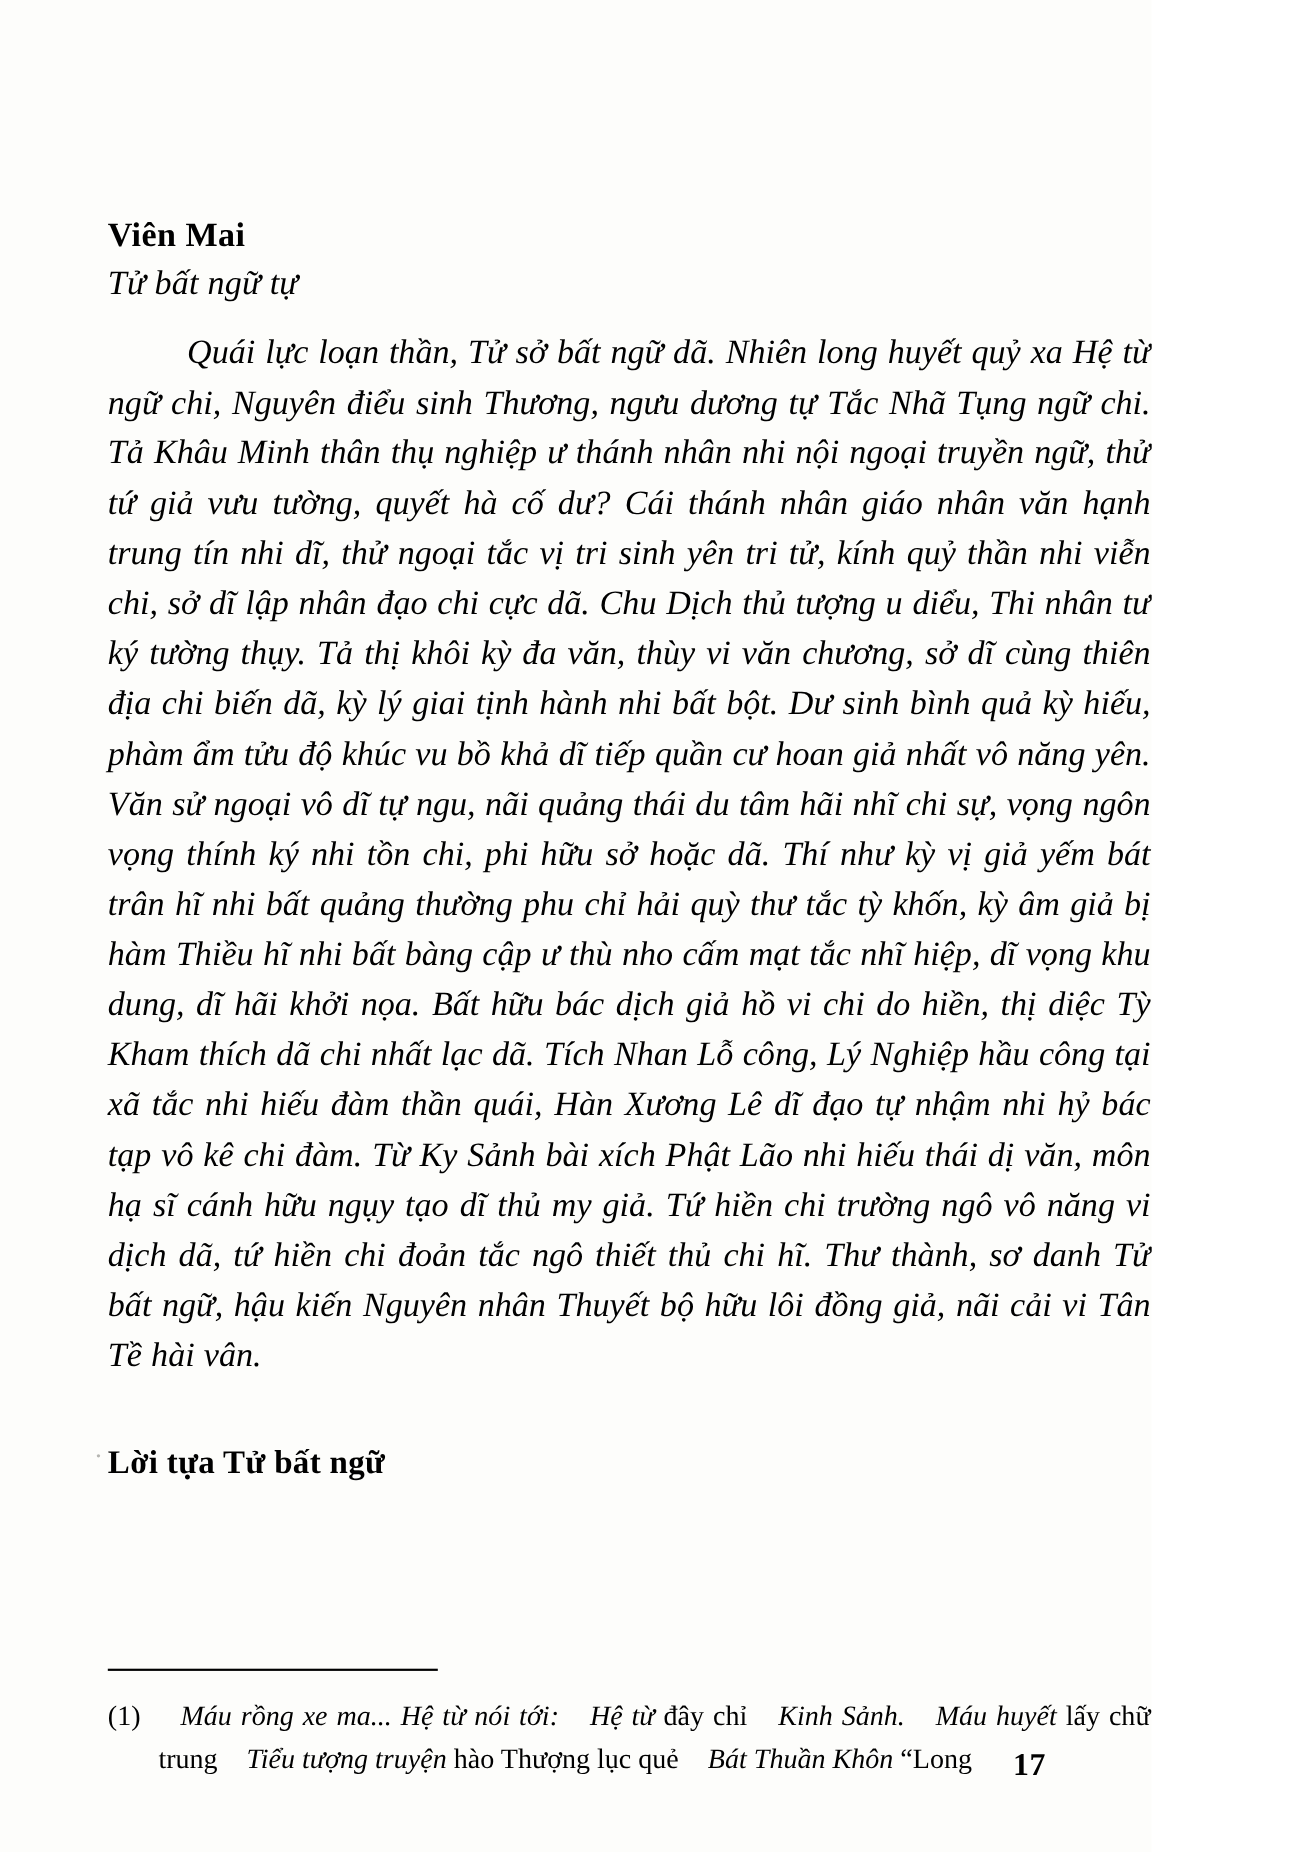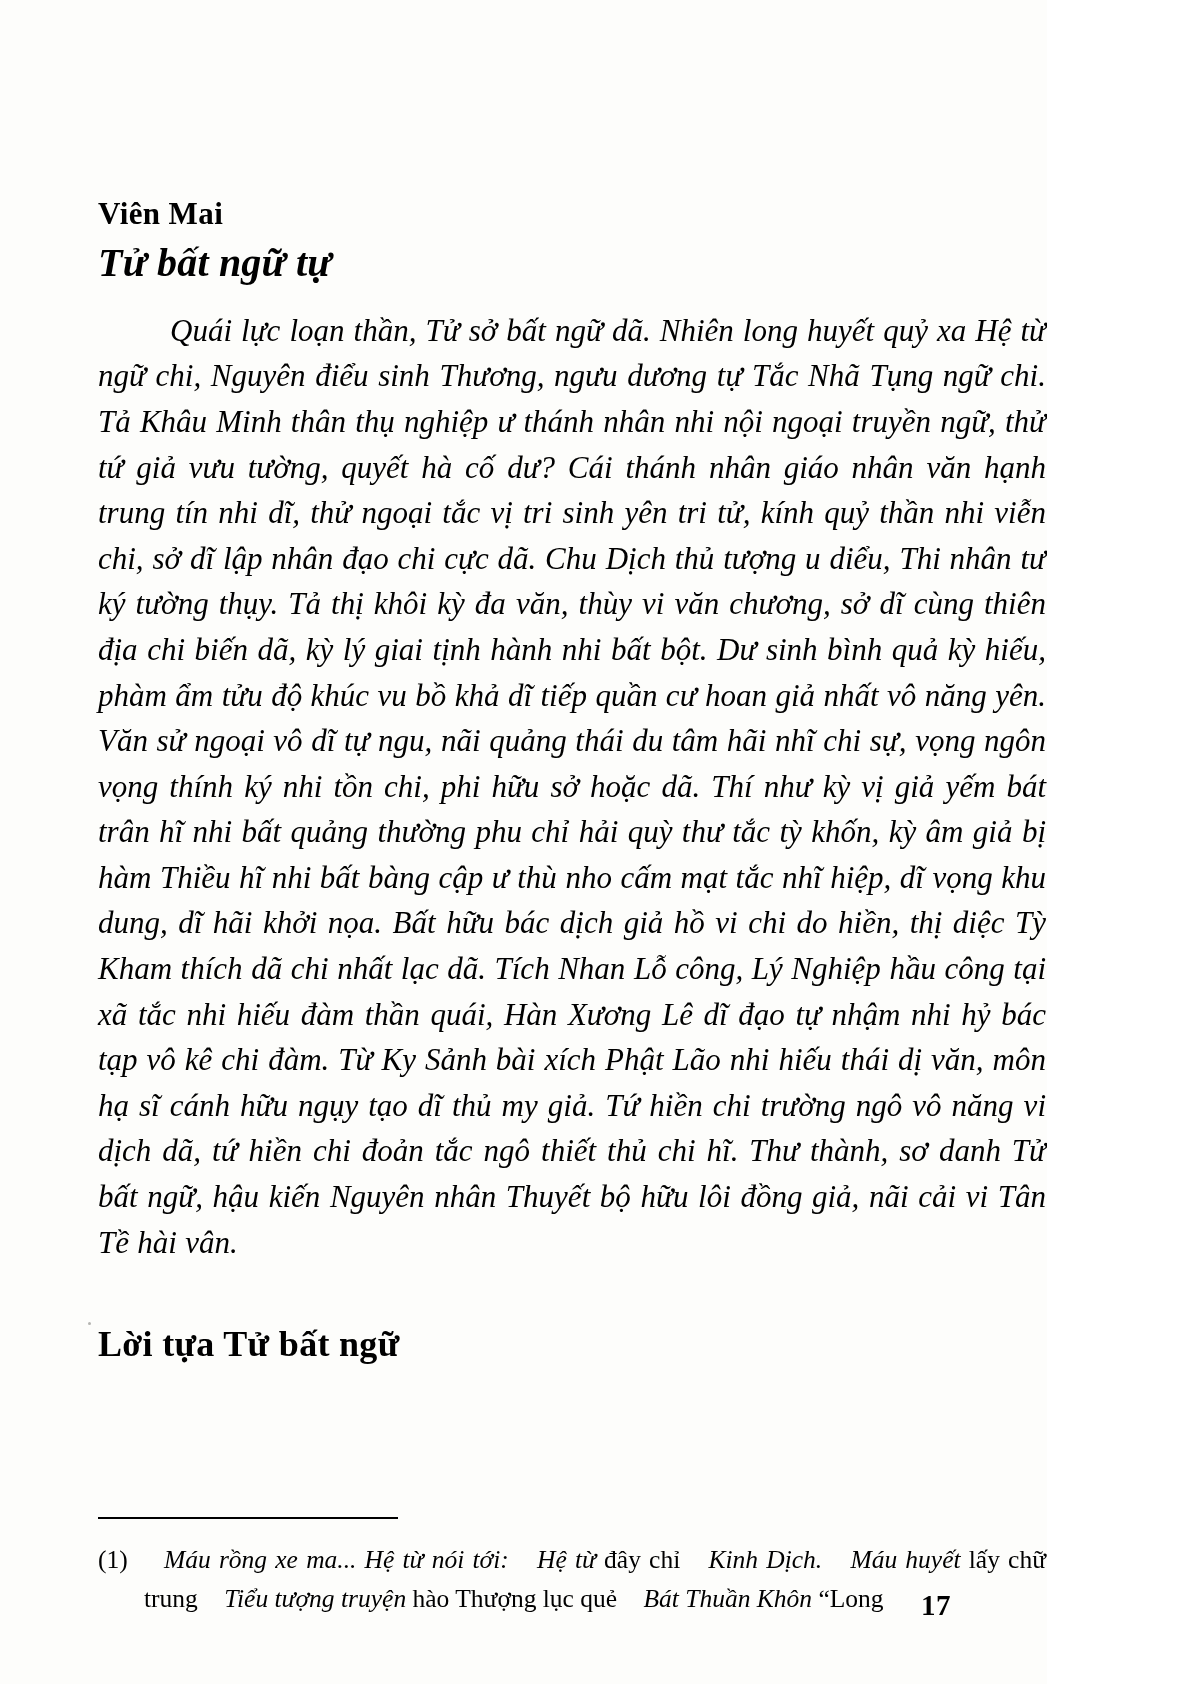--- a/index.html
+++ b/index.html
@@ -34,22 +34,22 @@
 
   .author-name {
     font-size: 31px;
     font-weight: bold;
     letter-spacing: 0.4px;
     margin: 0;
     padding-top: 196px;
     line-height: 1.18;
   }
   .work-title {
-    font-size: 40px;
-    font-weight: bold;
+    font-size: 31px;
+    font-weight: normal;
     font-style: italic;
     margin: 0;
     padding-top: 6px;
     line-height: 1.18;
     letter-spacing: 0.2px;
   }
 
   .sino-passage {
     margin: 0;
     padding-top: 22px;
@@ -59,21 +59,21 @@
     text-align: justify;
     text-justify: inter-word;
     text-indent: 72px;
     word-spacing: 0.6px;
     hyphens: none;
   }
 
   .section-heading {
     margin: 0;
     padding-top: 58px;
-    font-size: 36px;
+    font-size: 30px;
     font-weight: bold;
     letter-spacing: 0.3px;
   }
 
   .body-paragraph {
     margin: 0;
     padding-top: 24px;
     font-size: 30.5px;
     line-height: 46px;
     text-align: justify;
@@ -159,18 +159,18 @@
 
     <h3 class="section-heading">Lời tựa Tử bất ngữ</h3>
 
 
   </div>
 
   <div class="footnote-rule"></div>
 
   <div class="footnote">
     <span class="fn-num">(1)</span>
-    <span class="fn-body" id="fn-body"><i>Máu rồng xe ma... Hệ từ nói tới:</i><span> </span><i>Hệ từ</i><span> đây chỉ </span><i>Kinh Dịch.</i><span> </span><i>Máu huyết</i><span> lấy chữ trung </span><i>Tiểu tượng truyện</i><span> hào Thượng lục quẻ </span><i>Bát Thuần Khôn</i><span> “Long</span></span>
+    <span class="fn-body" id="fn-body"><i>Máu rồng xe ma... Hệ từ nói tới:</i><span> </span><i>Hệ từ</i><span> đây chỉ </span><i>Kinh Sảnh.</i><span> </span><i>Máu huyết</i><span> lấy chữ trung </span><i>Tiểu tượng truyện</i><span> hào Thượng lục quẻ </span><i>Bát Thuần Khôn</i><span> “Long</span></span>
   </div>
 
   <div class="page-number">17</div>
 
 </div>
 
 </body></html>

